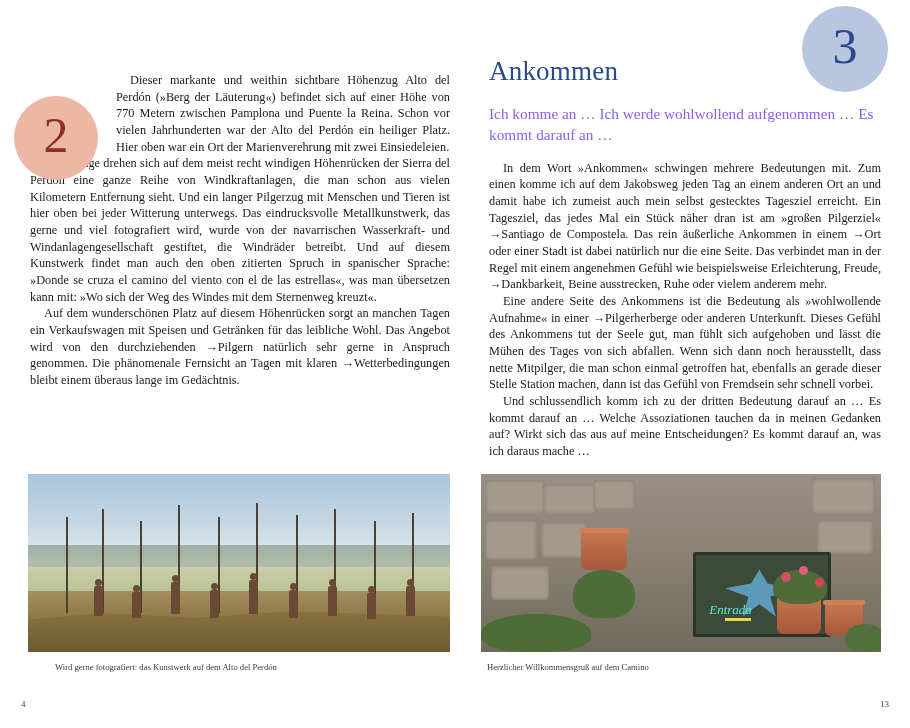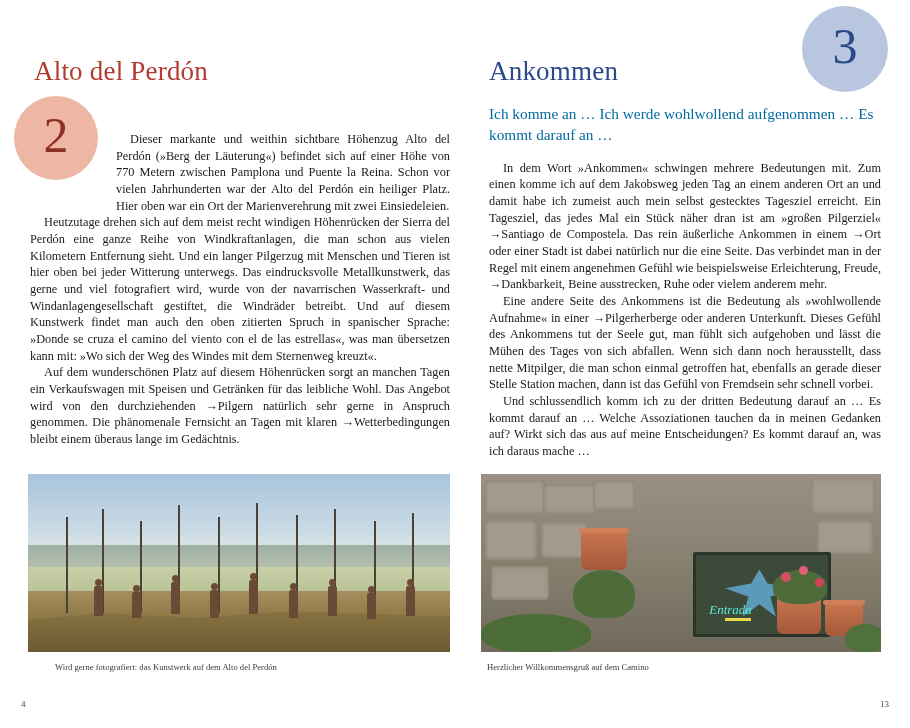--- a/index.html
+++ b/index.html
@@ -91,21 +91,21 @@
   .lead-quote {
     font-size: 15.5px;
     line-height: 1.35;
     margin: 0 0 10px 0;
     padding-left: 86px;
     color: #1a1a1a;
   }
   .lead-sub {
     font-size: 15.3px;
     line-height: 1.4;
-    color: #0369a1;
+    color: #8b5cf6;
     margin: 0 0 14px 0;
   }
 
   p.body {
     font-size: 12.3px;
     line-height: 1.355;
     text-align: justify;
     margin: 0;
     text-indent: 14px;
     hyphens: auto;
@@ -239,21 +239,20 @@
   .greenery {
     position:absolute; background:#4e6b3a; border-radius:50% 50% 40% 40%;
   }
 </style>
 </head>
 <body>
 
 <div class="page">
 
   <div class="left-col">
-    <h1 class="chapter-title">Alto del Perdón</h1>
     <div class="indent-block">
       <p class="body first">Dieser markante und weithin sichtbare Höhenzug Alto del Perdón (»Berg der Läuterung«) befindet sich auf einer Höhe von 770 Metern zwischen Pamplona und Puente la Reina. Schon vor vielen Jahrhunderten war der Alto del Perdón ein heiliger Platz. Hier oben war ein Ort der Marienverehrung mit zwei Einsiedeleien.</p>
     </div>
     <p class="body">Heutzutage drehen sich auf dem meist recht windigen Höhenrücken der Sierra del Perdón eine ganze Reihe von Windkraftanlagen, die man schon aus vielen Kilometern Entfernung sieht. Und ein langer Pilgerzug mit Menschen und Tieren ist hier oben bei jeder Witterung unterwegs. Das eindrucksvolle Metallkunstwerk, das gerne und viel fotografiert wird, wurde von der navarrischen Wasserkraft- und Windanlagengesellschaft gestiftet, die Windräder betreibt. Und auf diesem Kunstwerk findet man auch den oben zitierten Spruch in spanischer Sprache: »Donde se cruza el camino del viento con el de las estrellas«, was man übersetzen kann mit: »Wo sich der Weg des Windes mit dem Sternenweg kreuzt«.</p>
     <p class="body">Auf dem wunderschönen Platz auf diesem Höhenrücken sorgt an manchen Tagen ein Verkaufswagen mit Speisen und Getränken für das leibliche Wohl. Das Angebot wird von den durchziehenden →Pilgern natürlich sehr gerne in Anspruch genommen. Die phänomenale Fernsicht an Tagen mit klaren →Wetterbedingungen bleibt einem überaus lange im Gedächtnis.</p>
   </div>
 
   <div class="num-circle left">
     <span>2</span>
   </div>

